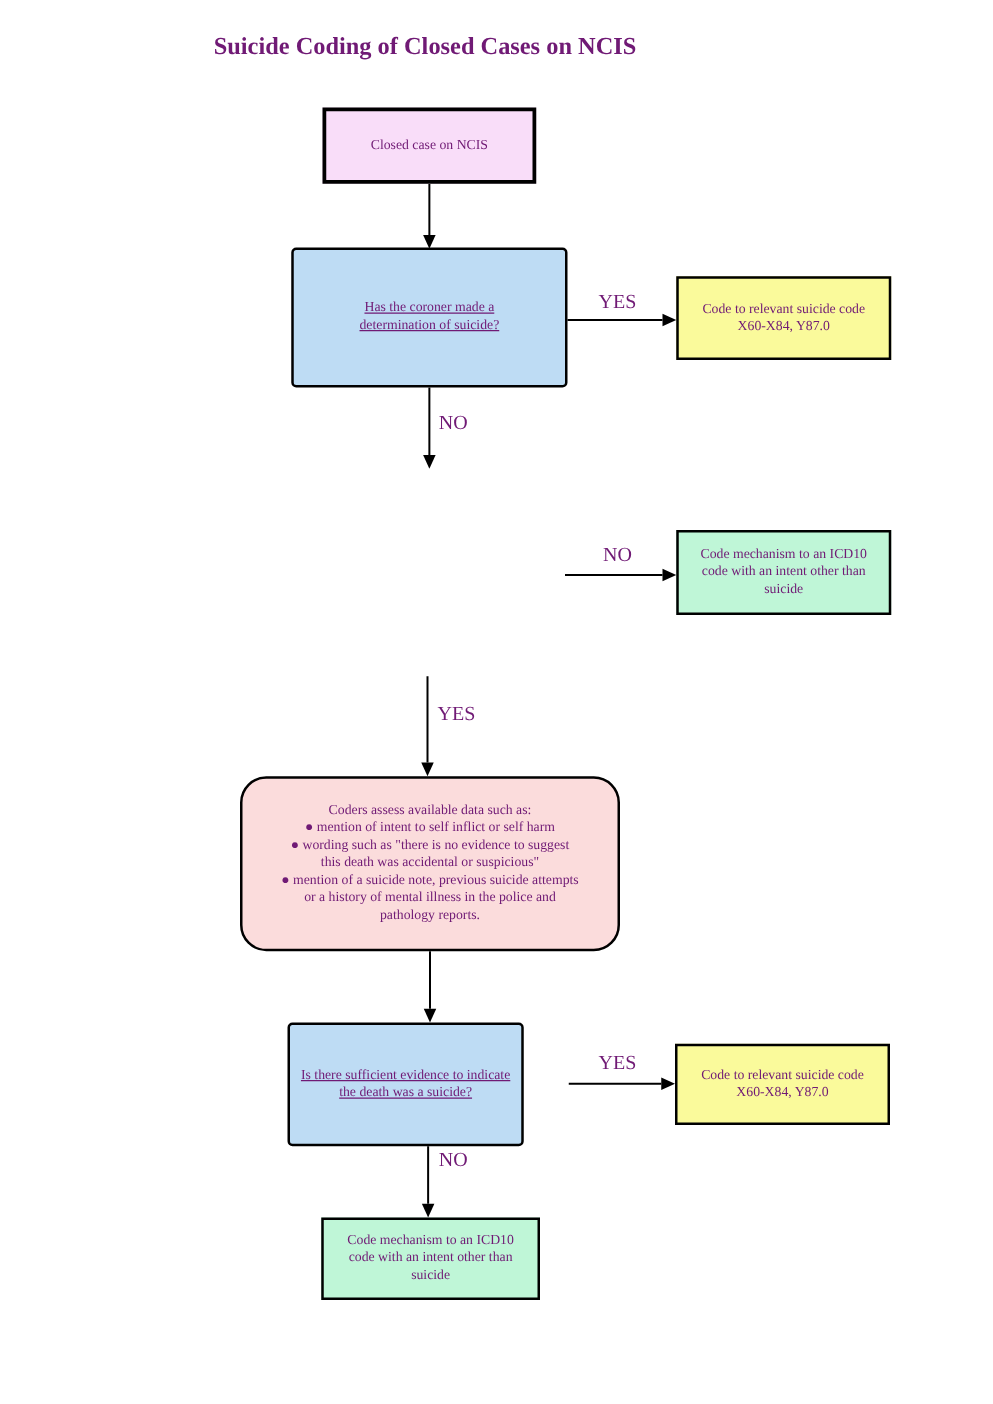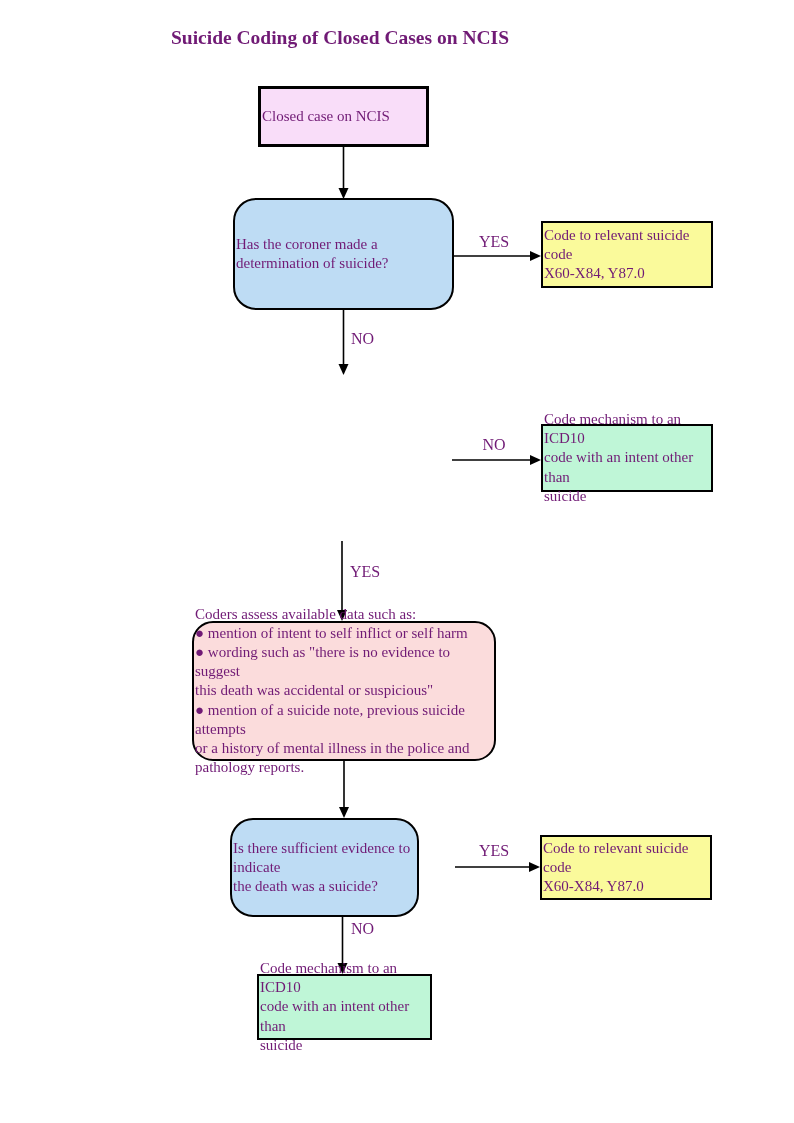--- a/index.html
+++ b/index.html
@@ -34,27 +34,27 @@
   }
   .node {
     position: absolute;
     box-sizing: border-box;
     border: 2px solid #000000;
     display: flex;
     align-items: center;
     justify-content: center;
   }
   .node.start { border-width: 3px; }
-  .node.rounded { border-radius: 23px; }
+  .node.rounded { border-radius: 4px; text-decoration: underline; }
   .node-text {
     display: block;
     width: 100%;
-    text-align: left;
+    text-align: center;
     white-space: pre-line;
-    font-size: 15px;
+    font-size: 11px;
     line-height: 1.27;
     padding: 0 1px;
   }
   .edge-label {
     position: absolute;
     font-size: 16px;
     font-family: Liberation Serif, serif;
     white-space: nowrap;
   }
   .edge-label.centered { text-align: center; }

